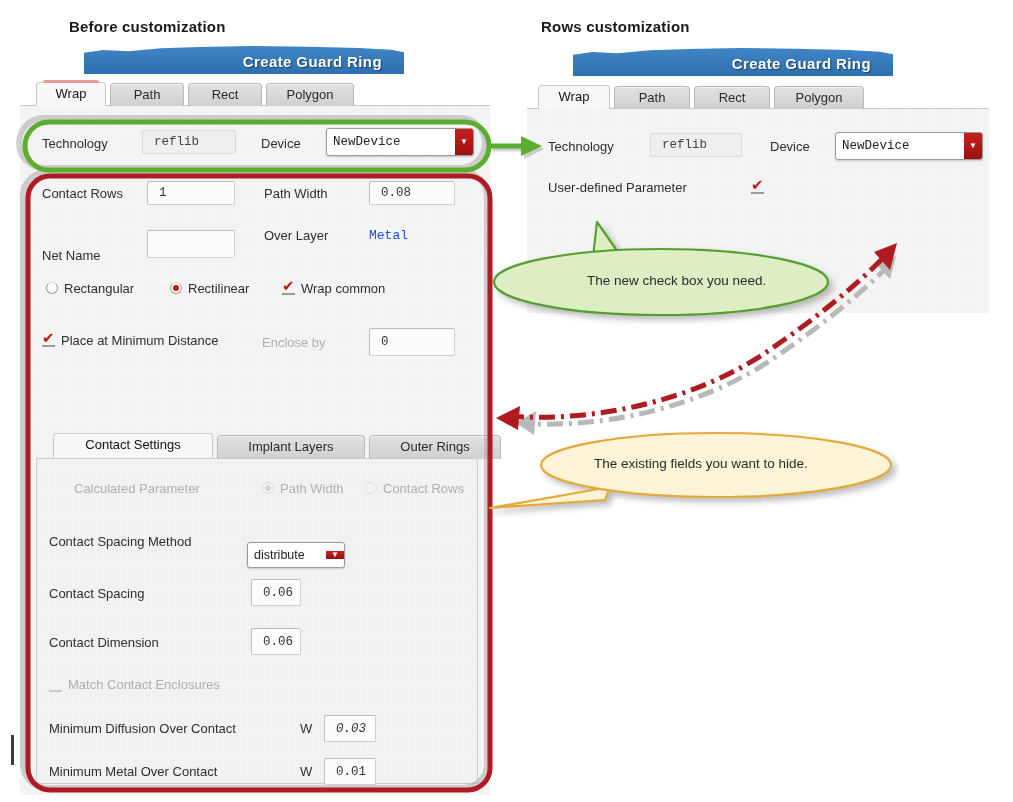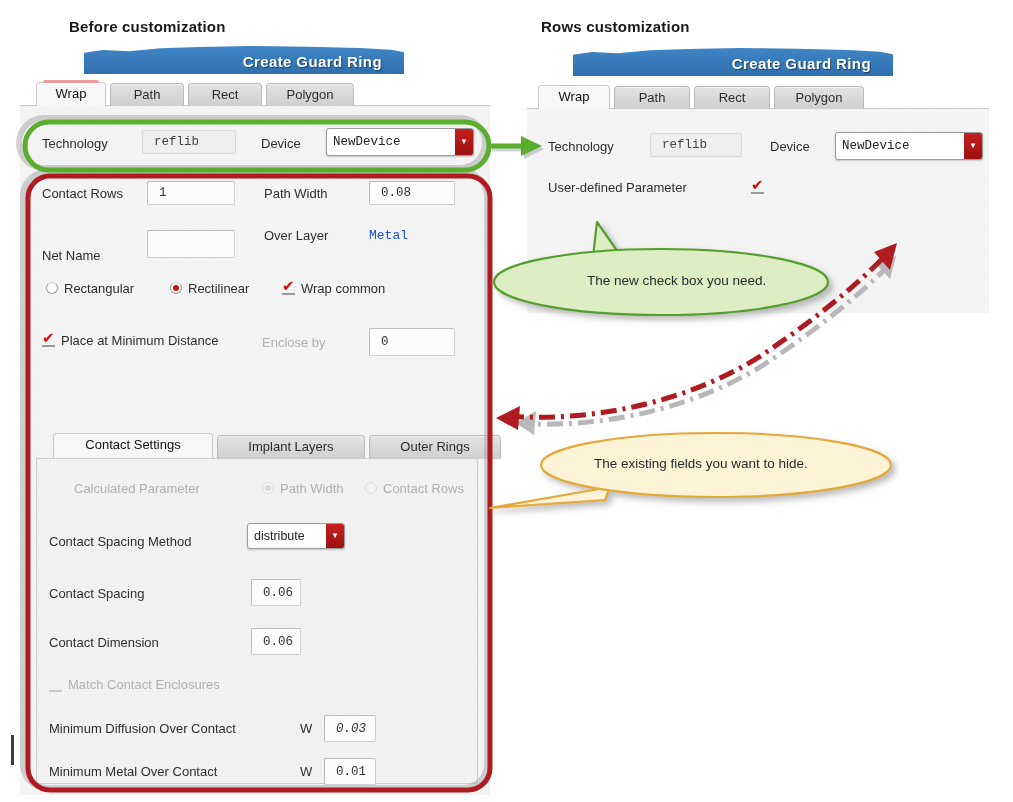--- a/index.html
+++ b/index.html
@@ -286,21 +286,21 @@
 </div>
 <div class="panel" style="left:36px; top:458px; width:442px; height:326px;"></div>
 
 <div class="lbl dim" style="left:49px; top:481px;margin-left:25px;">Calculated Parameter</div>
 <div class="radio dimmed on" style="left:262px; top:482px;"></div>
 <div class="lbl dim" style="left:280px; top:481px;">Path Width</div>
 <div class="radio dimmed" style="left:365px; top:482px;"></div>
 <div class="lbl dim" style="left:383px; top:481px;">Contact Rows</div>
 
 <div class="lbl" style="left:49px; top:534px;">Contact Spacing Method</div>
-<div class="combo small" style="left:247px; top:523px; width:98px; height:26px;">
+<div class="combo small" style="left:247px; top:542px; width:98px; height:26px;align-items:center;">
   <div class="cval">distribute</div>
   <div class="carrow">▼</div>
 </div>
 
 <div class="lbl" style="left:49px; top:586px;">Contact Spacing</div>
 <div class="field" style="left:251px; top:579px; width:50px; height:27px;">0.06</div>
 
 <div class="lbl" style="left:49px; top:635px;">Contact Dimension</div>
 <div class="field" style="left:251px; top:628px; width:50px; height:27px;">0.06</div>
 

